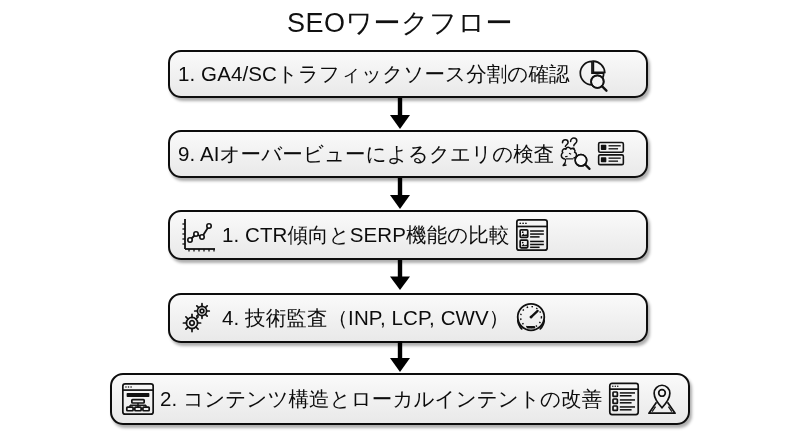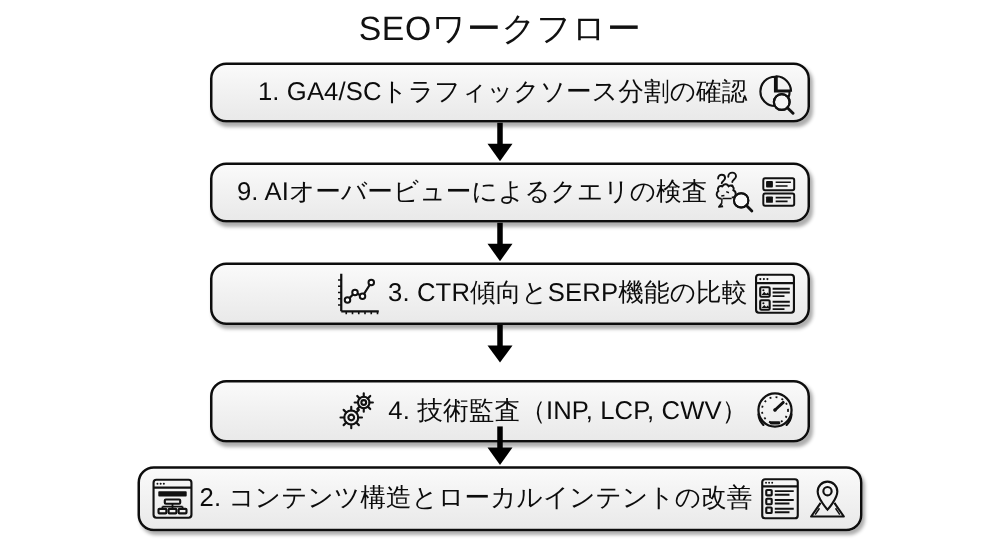--- a/index.html
+++ b/index.html
@@ -41,39 +41,39 @@
   
   .node {
     position: absolute;
     box-sizing: border-box;
     border: 2.2px solid #0d0d0d;
     border-radius: 13px;
     background: linear-gradient(180deg, #fafafa 0%, #f2f2f2 45%, #e9e9e9 100%);
     box-shadow: 2px 3px 3px rgba(0,0,0,0.32);
     display: flex;
     align-items: center;
-    justify-content: flex-end;
+    justify-content: flex-start;
     gap: 4px;
     padding: 0 8px;
   }
 
   .node-label {
     font-size: 20.5px;
     line-height: 24px;
     font-weight: 400;
     color: #0c0c0c;
     white-space: nowrap;
     letter-spacing: 0.1px;
   }
 
   
   #node-1 { left: 168px; top: 50px;  width: 480px; height: 48px; }
   #node-2 { left: 168px; top: 130px; width: 480px; height: 48px; }
   #node-3 { left: 168px; top: 210px; width: 480px; height: 50px; }
-  #node-4 { left: 168px; top: 304px; width: 480px; height: 50px; }
+  #node-4 { left: 168px; top: 293px; width: 480px; height: 50px; }
   #node-5 { left: 110px; top: 373px; width: 580px; height: 52px; }
 
   
   .arrow {
     position: absolute;
     left: 400px;
     width: 26px;
     transform: translateX(-50%);
   }
   #arrow-1 { top: 98px;  height: 32px; }
@@ -187,21 +187,21 @@
           <line x1="31" y1="34" x2="31" y2="36.4"></line>
           <line x1="36" y1="34" x2="36" y2="36.4"></line>
         </g>
         <polyline points="12,25 18,19 24,22 31,11" stroke-width="1.8" stroke-linejoin="round" stroke-linecap="round"></polyline>
         <circle cx="12" cy="25" r="2.2" fill="#fff"></circle>
         <circle cx="18" cy="19" r="2.2" fill="#fff"></circle>
         <circle cx="24" cy="22" r="2.2" fill="#fff"></circle>
         <circle cx="31" cy="11" r="2.2" fill="#fff"></circle>
       </svg>
     </span>
-    <span class="node-label">3. CTR傾向とSERP機能の比較</span>
+    <span class="node-label">1. CTR傾向とSERP機能の比較</span>
     <span class="icon icon-md">
       <svg viewBox="0 0 38 38" fill="none" stroke="#111" stroke-width="1.8">
         <rect x="3" y="3" width="32" height="32" rx="2.4"></rect>
         <line x1="3" y1="10" x2="35" y2="10"></line>
         <circle cx="6.6" cy="6.6" r="0.9" fill="#111" stroke="none"></circle>
         <circle cx="9.6" cy="6.6" r="0.9" fill="#111" stroke="none"></circle>
         <circle cx="12.6" cy="6.6" r="0.9" fill="#111" stroke="none"></circle>
         <rect x="6.5" y="13.5" width="8" height="8" rx="1"></rect>
         <path d="M7.6 20 l2.3-2.6 1.6 1.7 1.4-1.2 1.6 2.1z" fill="#111" stroke="none"></path>
         <circle cx="9.2" cy="16" r="0.9" fill="#111" stroke="none"></circle>

